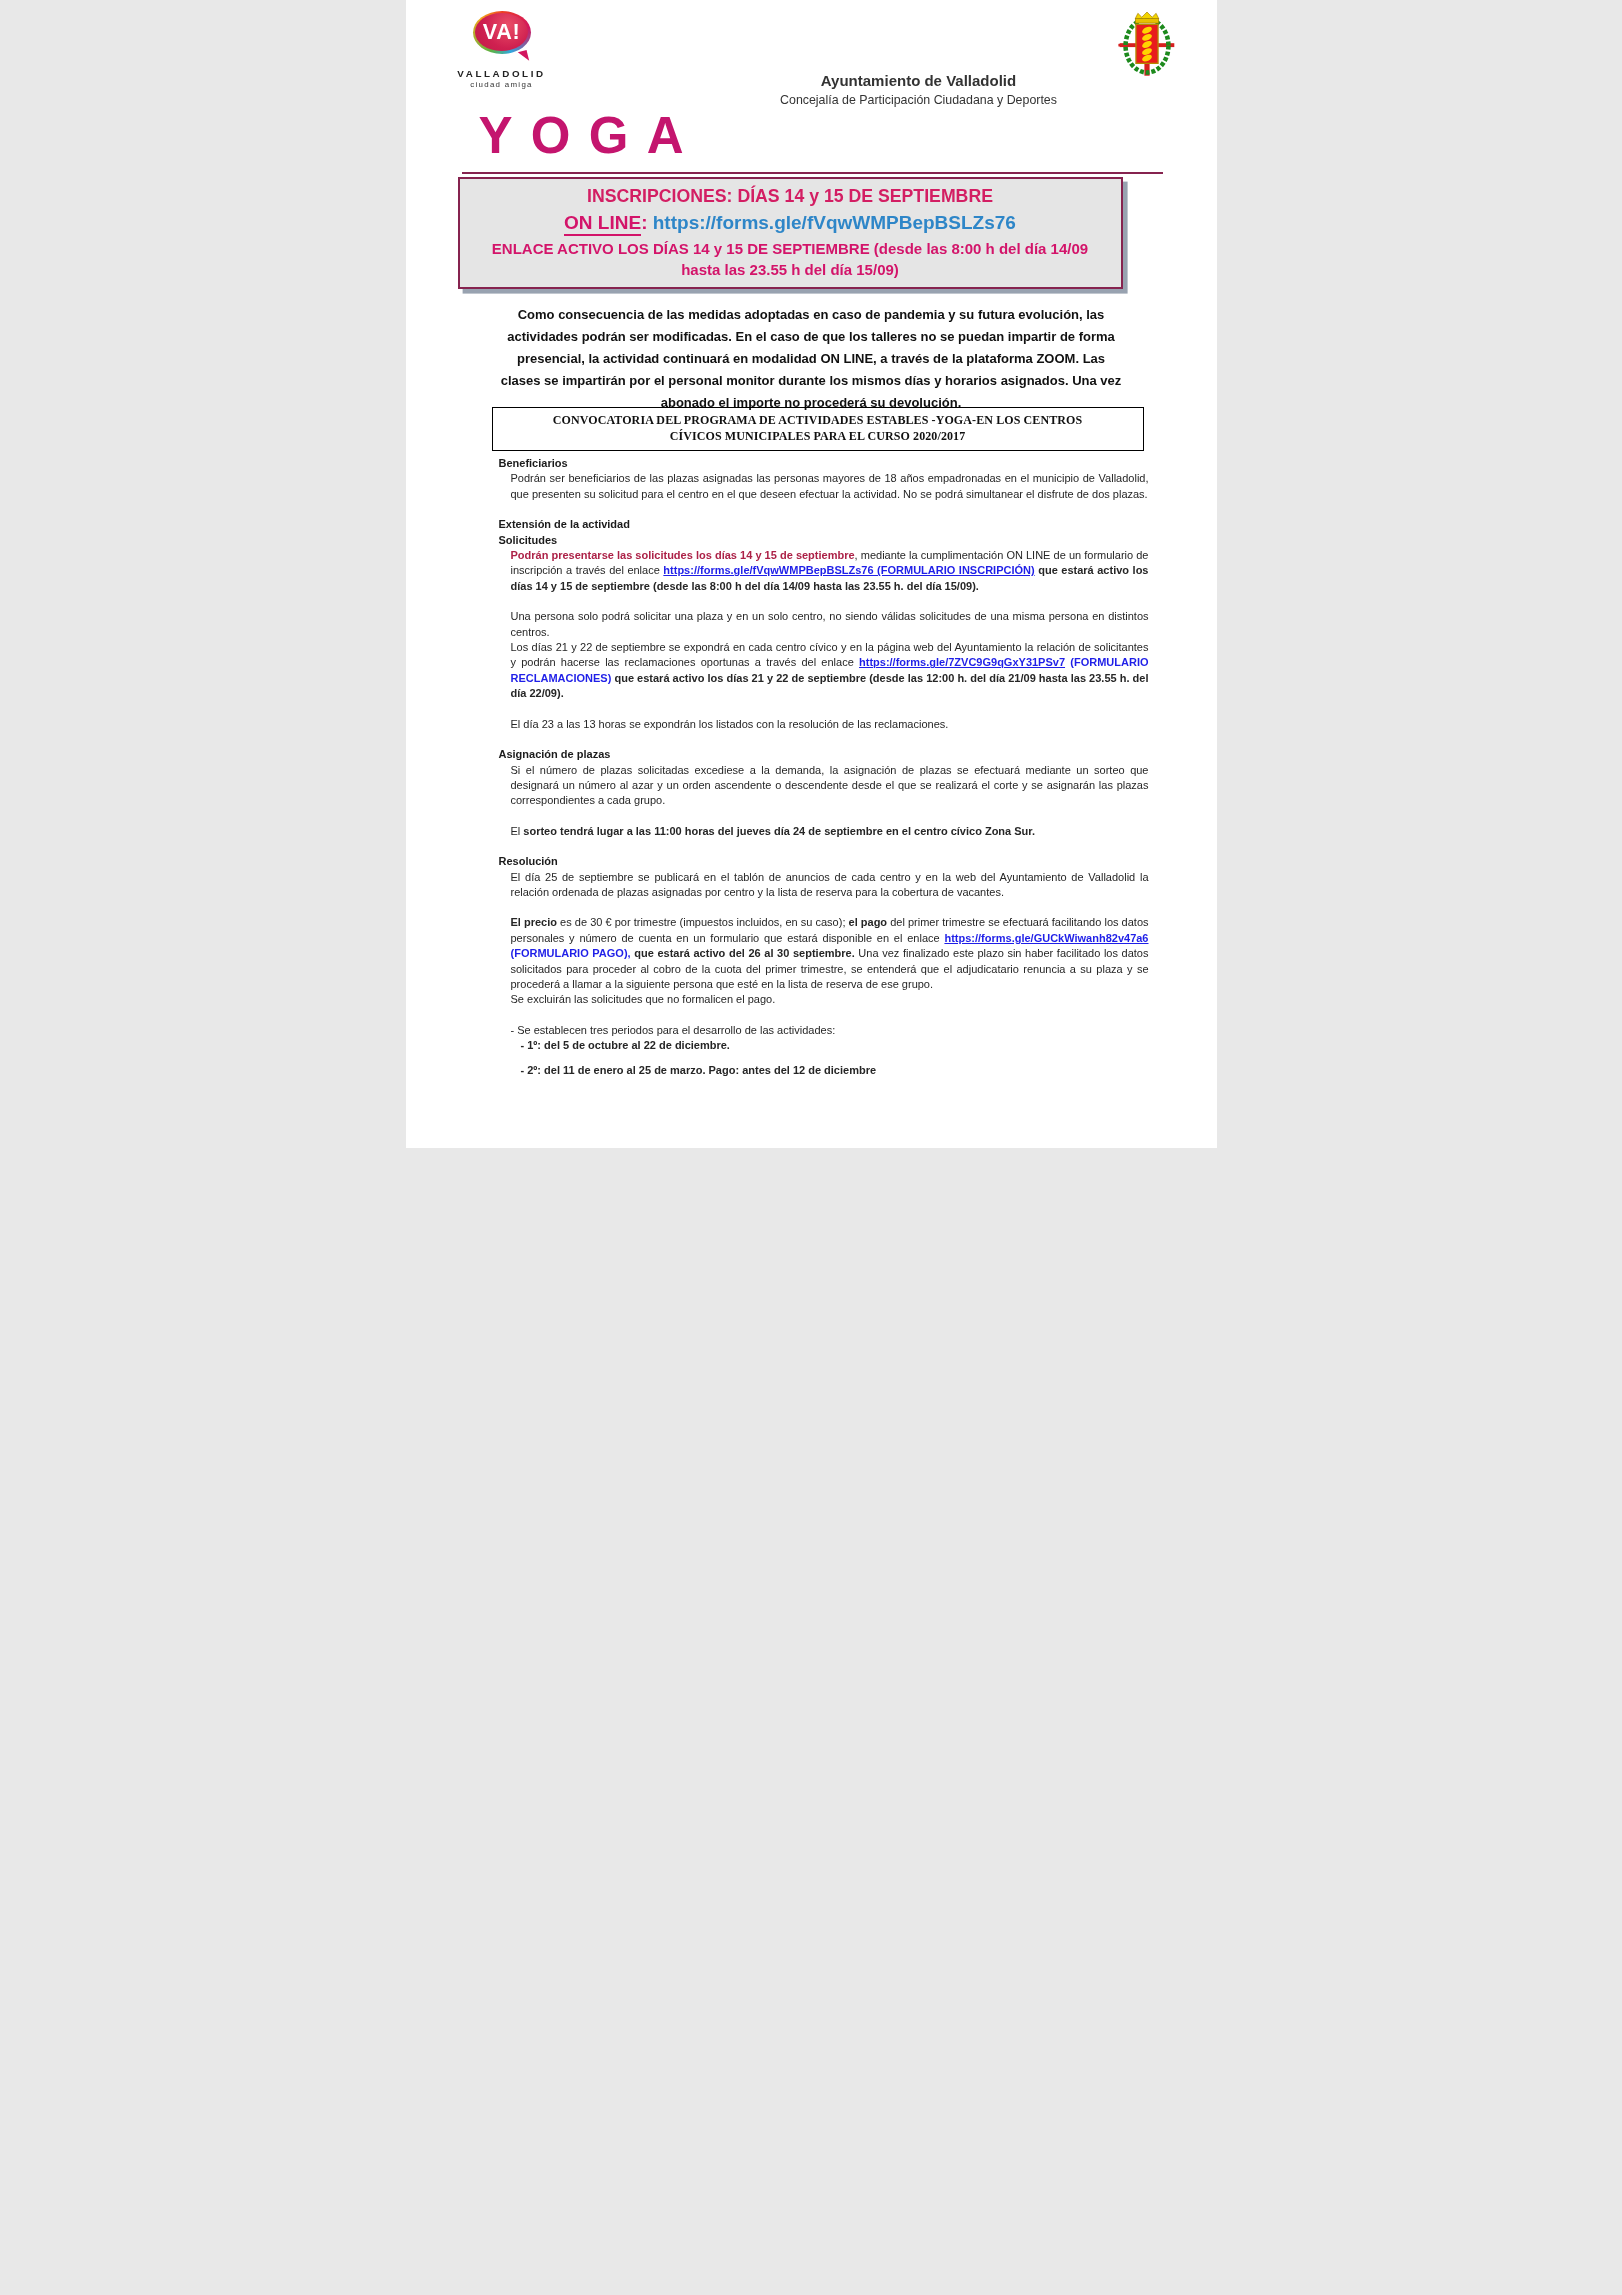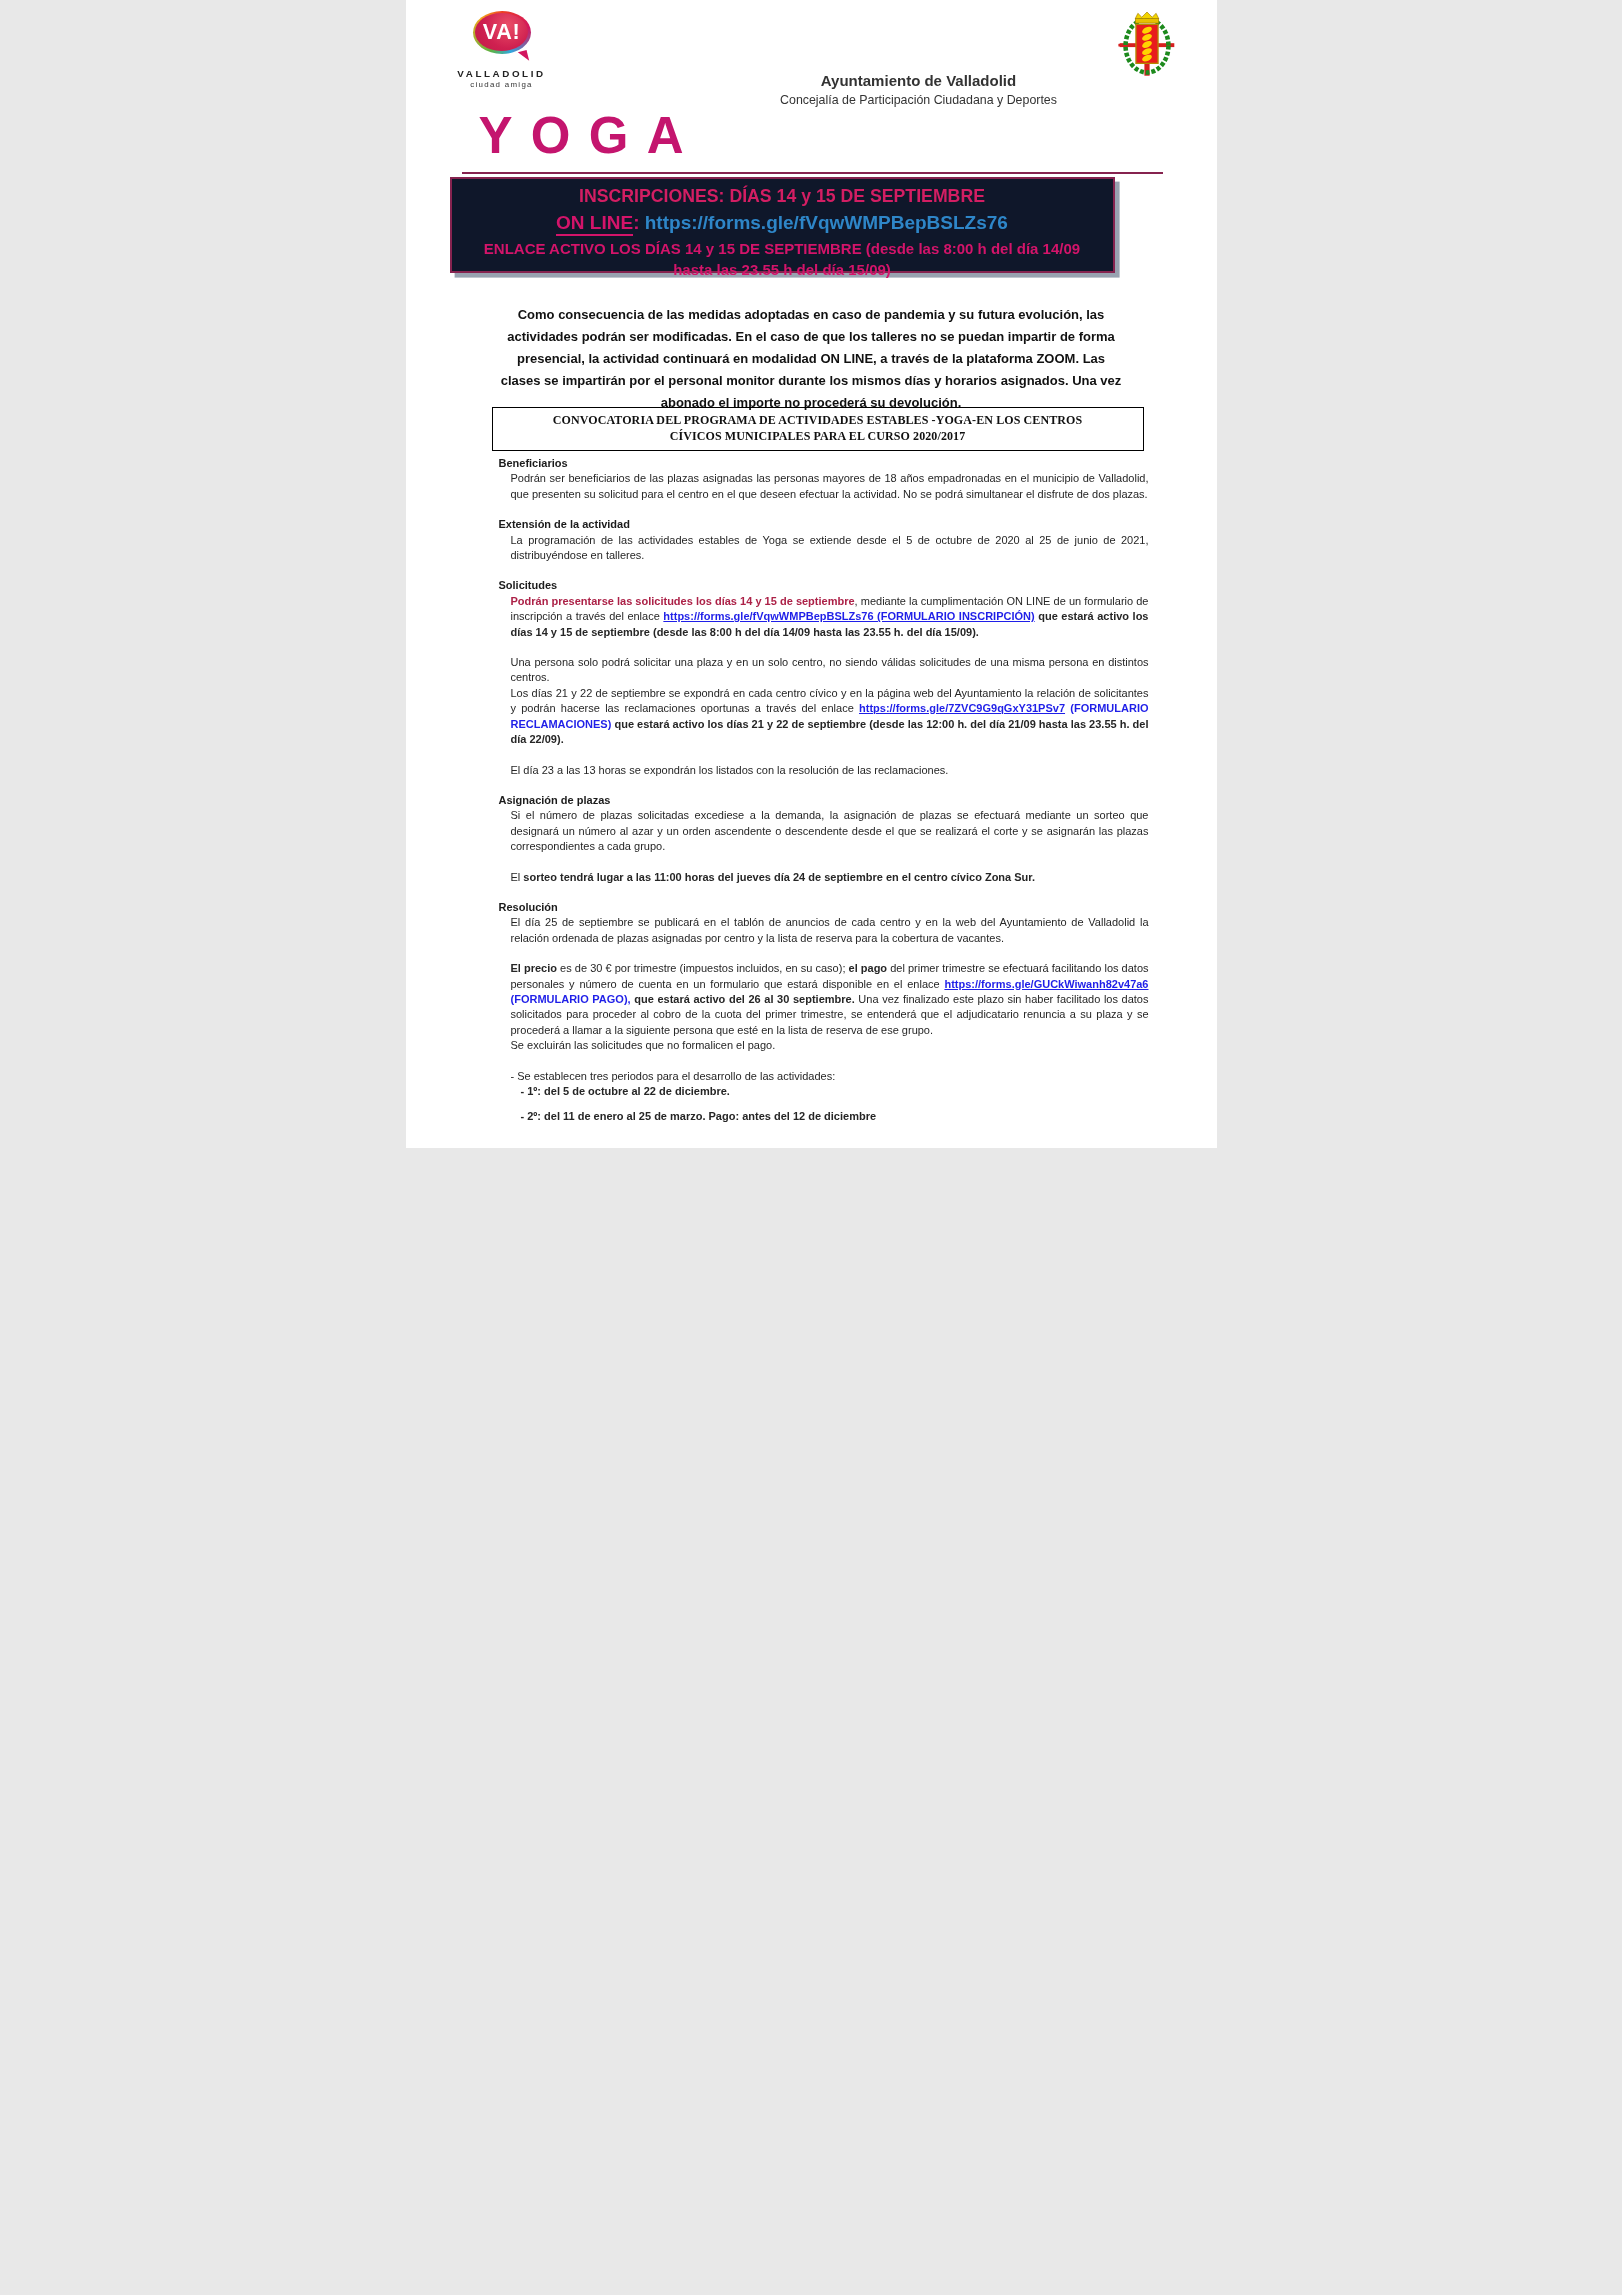--- a/index.html
+++ b/index.html
@@ -26,22 +26,22 @@
   .org { position:absolute; left:330px; top:72px; width:366px; text-align:center; }
   .org1 { font-size:15px; font-weight:bold; color:#333; }
   .org2 { font-size:12.4px; color:#333; margin-top:3.9px; }
   .crest { position:absolute; right:41px; top:11.8px; width:58px; height:65px; }
   .doc-title { position:absolute; left:73px; top:110px; font-size:51px; font-weight:bold;
     letter-spacing:18.3px; color:#C4156E; line-height:1; }
   .program { position:absolute; left:389px; top:116px; width:376px; text-align:center;
     color:#D6156E; font-weight:bold; font-size:17.7px; line-height:26px; letter-spacing:-0.3px; }
   
   .rule { position:absolute; left:56px; top:172px; width:701px; height:2px; background:#86234F; }
-  .insc-box { position:absolute; left:44px; top:177px; width:665px; height:96px;
-    border:2px solid #86234F; background:#0f172a; box-shadow:4.6px 4.6px 0 0 #98A2B0;
+  .insc-box { position:absolute; left:52px; top:177px; width:665px; height:112px;
+    border:2px solid #86234F; background:#e5e5e5; box-shadow:4.6px 4.6px 0 0 #98A2B0;
     text-align:center; padding-top:6.5px; }
   .insc1 { color:#D31E63; font-weight:bold; font-size:17.7px; }
   .insc2 { margin-top:5.9px; font-size:19px; font-weight:bold; }
   .online { color:#D3146A; border-bottom:2.6px solid #D3146A; padding-bottom:0.7px; }
   .online-colon { color:#D3146A; }
   .insc-url { color:#2E86C8; }
   .insc3 { margin-top:4.6px; color:#D3146A; font-weight:bold; font-size:15px; line-height:19px; }
   
   .notice { position:absolute; left:0; top:304px; width:100%; padding:0 93px;
     text-align:center; font-weight:bold; color:#111; font-size:13px; line-height:22px; }
@@ -120,21 +120,20 @@
   <div class="convocatoria">
     <span>CONVOCATORIA DEL PROGRAMA DE ACTIVIDADES ESTABLES -YOGA-EN LOS CENTROS CÍVICOS MUNICIPALES PARA EL CURSO 2020/2017</span>
   </div>
 
   <main class="body">
 
     <h3>Beneficiarios</h3>
     <p class="sp">Podrán ser beneficiarios de las plazas asignadas las personas mayores de 18 años empadronadas en el municipio de Valladolid, que presenten su solicitud para el centro en el que deseen efectuar la actividad. No se podrá simultanear el disfrute de dos plazas.</p>
 
     <h3>Extensión de la actividad</h3>
-    <p class="sp">La programación de las actividades estables de Yoga se extiende desde el 5 de octubre de 2020 al 25 de junio de 2021, distribuyéndose en talleres.</p>
 
     <h3>Solicitudes</h3>
     <p class="sp"><span class="red-bold">Podrán presentarse las solicitudes los días 14 y 15 de septiembre</span><span>, mediante la cumplimentación ON LINE de un formulario de inscripción a través del enlace </span><span class="blue-link">https://forms.gle/fVqwWMPBepBSLZs76 (FORMULARIO INSCRIPCIÓN)</span><span class="b"> que estará activo los días 14 y  15 de septiembre (desde las 8:00 h del día 14/09  hasta las 23.55 h. del día 15/09).</span></p>
 
     <p>Una persona solo podrá solicitar una plaza y en un solo centro, no siendo válidas solicitudes de una misma persona en distintos centros.</p>
     <p class="sp"><span>Los días 21 y 22 de septiembre se expondrá en cada centro cívico y en la página web del Ayuntamiento la relación de solicitantes y podrán hacerse las reclamaciones oportunas a través del enlace </span><span class="blue-link">https://forms.gle/7ZVC9G9qGxY31PSv7</span><span class="blue-bold"> (FORMULARIO RECLAMACIONES)</span><span class="b"> que estará activo los días 21 y 22 de septiembre (desde las 12:00 h. del día 21/09 hasta las 23.55 h. del día 22/09).</span></p>
 
     <p class="sp">El día 23 a las 13 horas se expondrán los listados con la resolución de las reclamaciones.</p>
 
     <h3>Asignación de plazas</h3>

